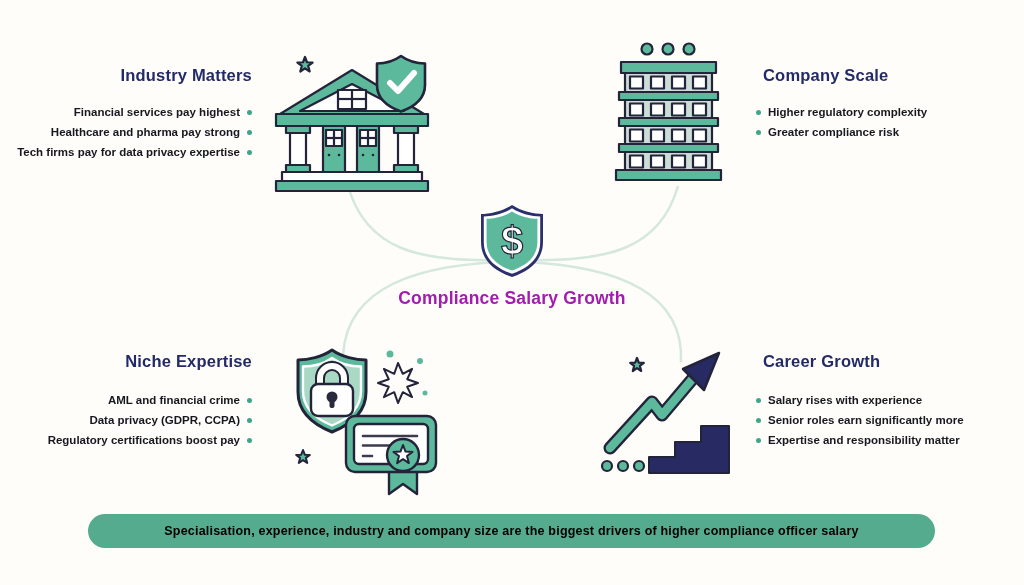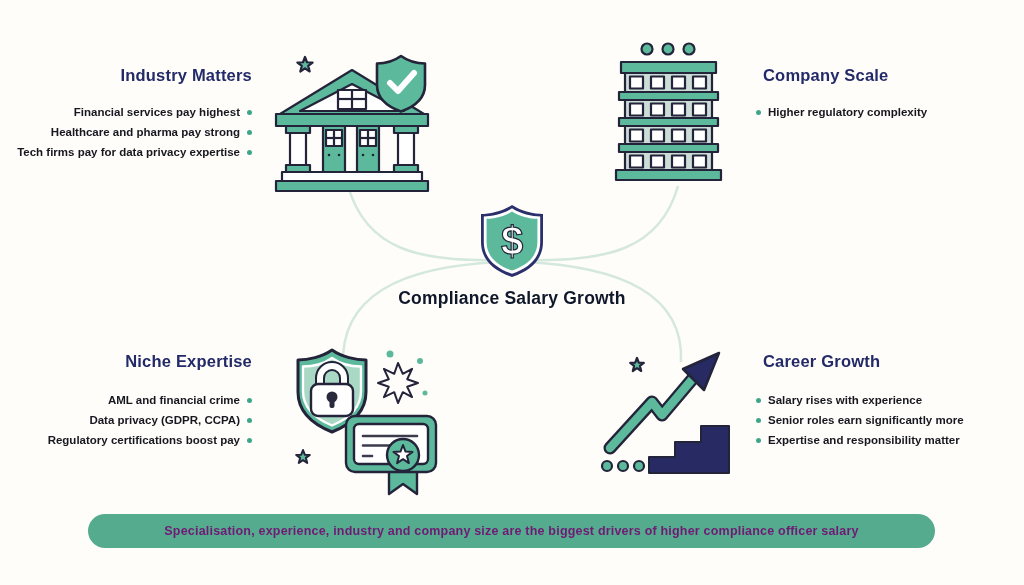--- a/index.html
+++ b/index.html
@@ -13,28 +13,28 @@
     font-size:16.5px;font-weight:bold;color:#232a68;letter-spacing:.2px;line-height:22px;
   }
   .facts{margin-top:16px;display:flex;flex-direction:column;}
   .fact-row{display:flex;align-items:center;gap:7px;height:20px;}
   .align-right .section-title{text-align:right;}
   .align-right .fact-row{justify-content:flex-end;}
   .fact{font-size:11.5px;font-weight:bold;color:#17171f;white-space:nowrap;}
   .bullet-dot{width:5px;height:5px;border-radius:50%;background:#3fa58a;flex:0 0 auto;}
   .center-label{
     position:absolute;left:312px;top:288px;width:400px;text-align:center;
-    font-size:17.5px;font-weight:bold;color:#0f172a;letter-spacing:.2px;
+    font-size:17.5px;font-weight:bold;color:#a21caf;letter-spacing:.2px;
   }
   .banner{
     position:absolute;left:88px;top:514px;width:847px;height:34px;border-radius:17px;
     background:#55ab8e;display:flex;align-items:center;justify-content:center;
   }
   .banner-text{
-    color:#701a75;font-size:12.5px;font-weight:bold;letter-spacing:.2px;white-space:nowrap;
+    color:#000000;font-size:12.5px;font-weight:bold;letter-spacing:.2px;white-space:nowrap;
   }
   svg{display:block;}
 </style>
 </head>
 <body>
 
 <div class="canvas">
 
   <svg class="layer" width="1024" height="585" viewBox="0 0 1024 585">
     <g fill="none" stroke="#d4e8de" stroke-width="2.5">
@@ -62,20 +62,24 @@
       </div>
     </div>
   </div>
 
   <div class="section-block" style="top:64px; left:756px; width:260px;">
     <div class="section-title" style="margin-left:7px">Company Scale</div>
     <div class="facts">
       <div class="fact-row">
         <span class="bullet-dot"></span>
         <span class="fact">Higher regulatory complexity</span>
+      </div>
+      <div class="fact-row">
+        <span class="bullet-dot"></span>
+        <span class="fact">Greater compliance risk</span>
       </div>
     </div>
   </div>
 
   <div class="section-block align-right" style="top:350px; right:772px; width:300px;">
     <div class="section-title">Niche Expertise</div>
     <div class="facts" style="margin-top:18px">
       <div class="fact-row">
         <span class="fact">AML and financial crime</span>
         <span class="bullet-dot"></span>

